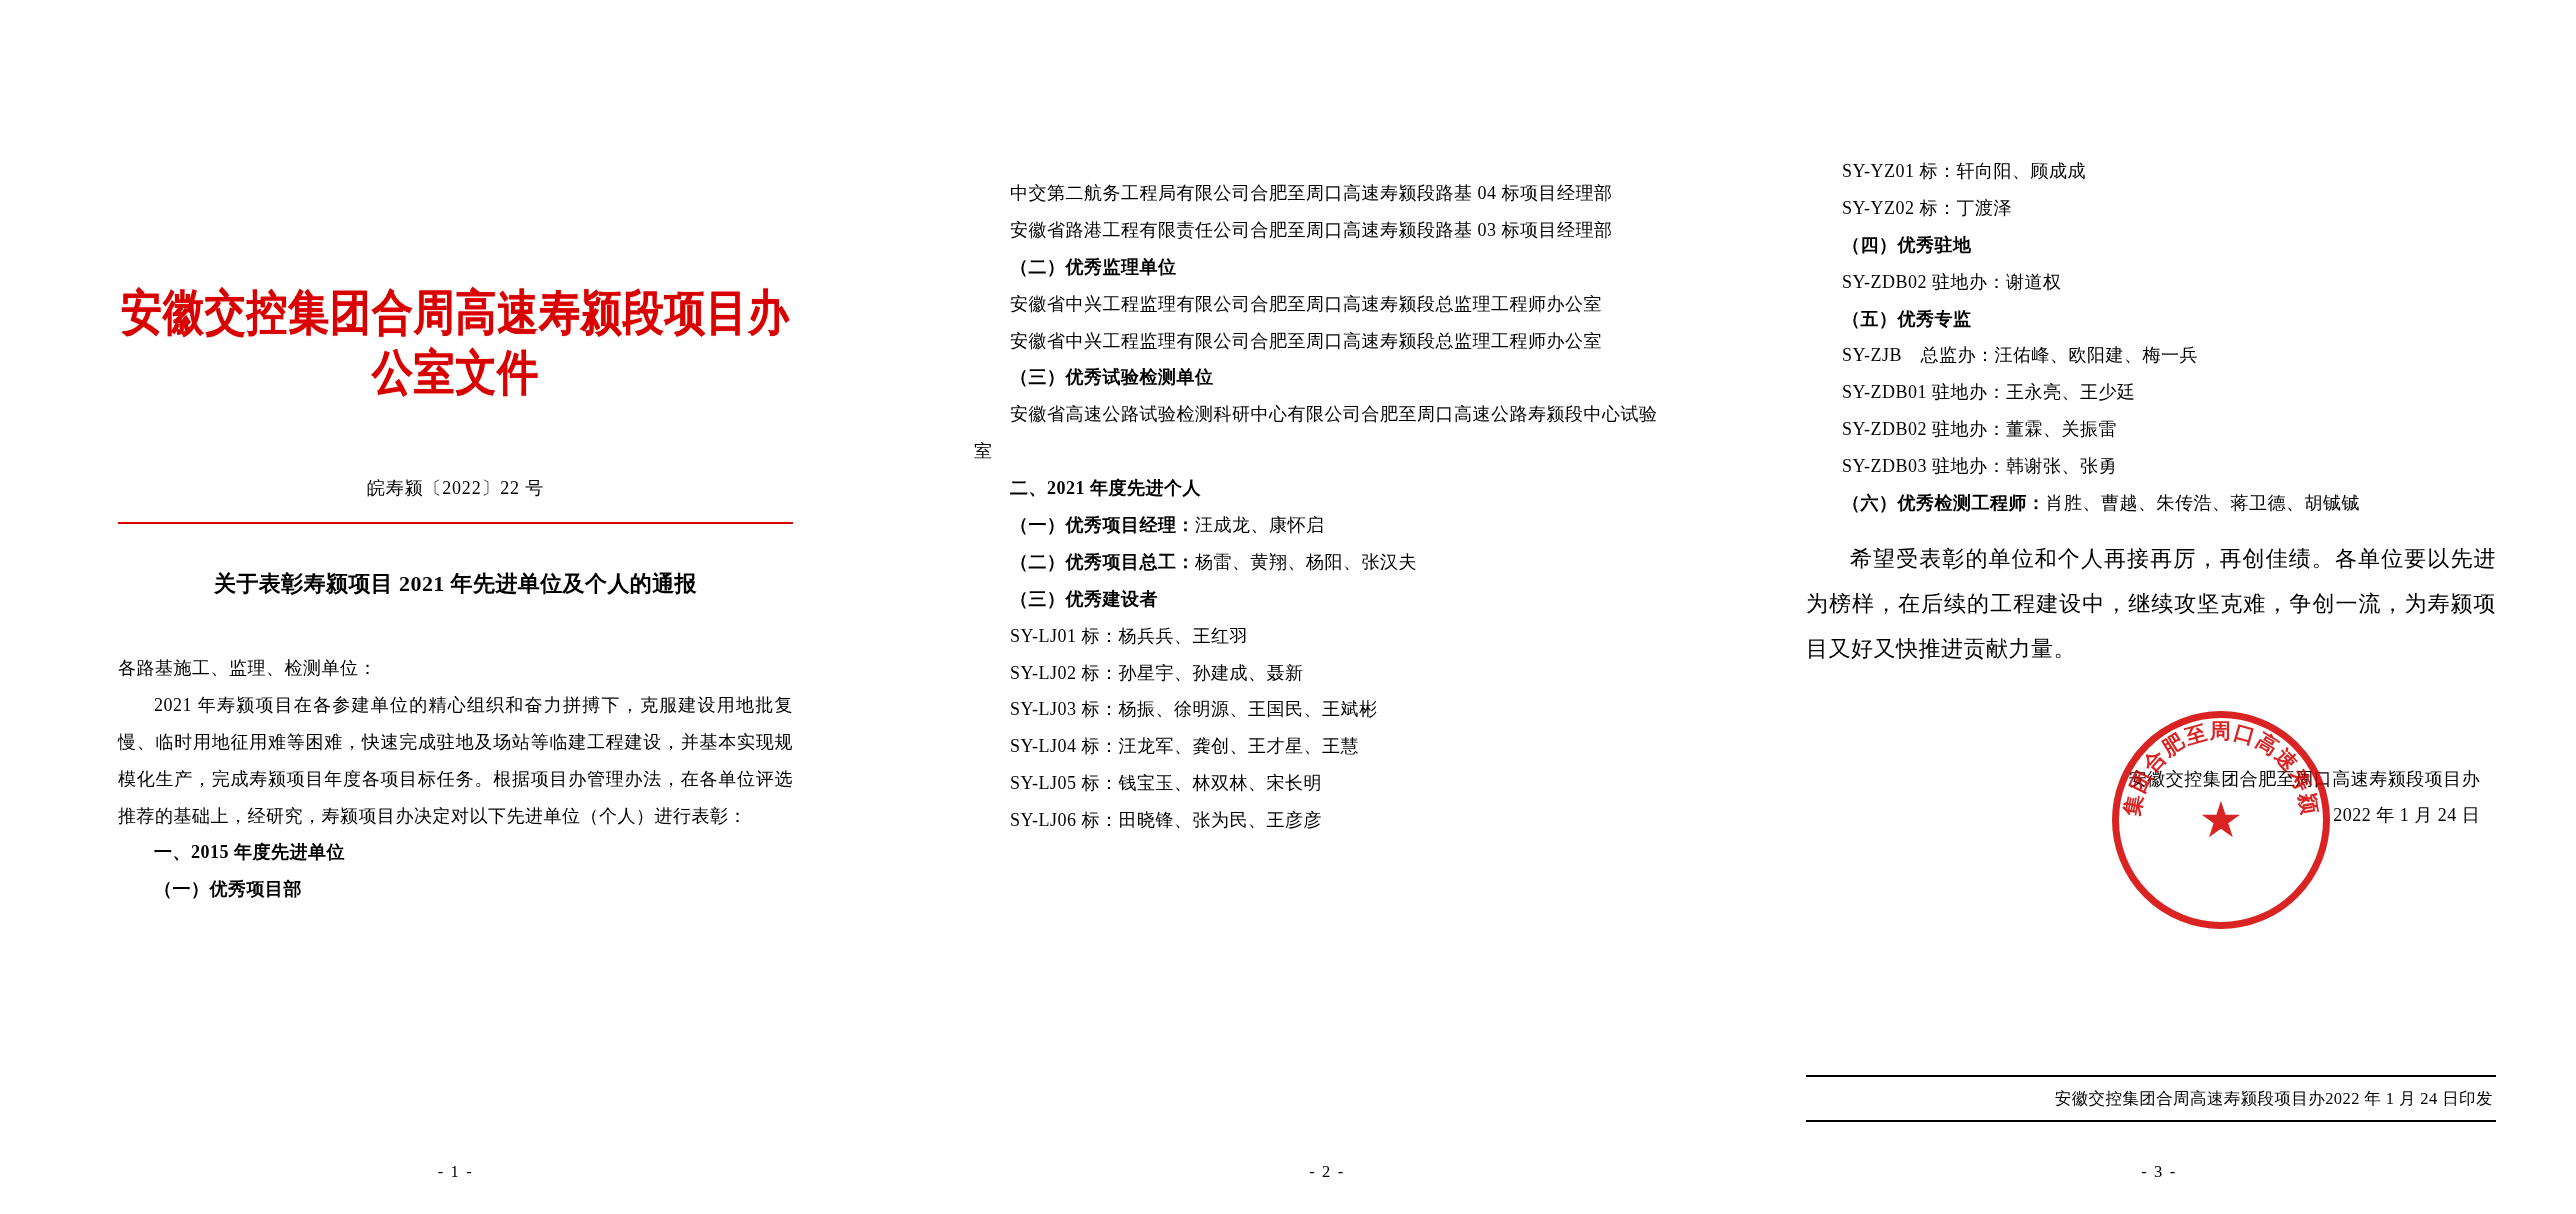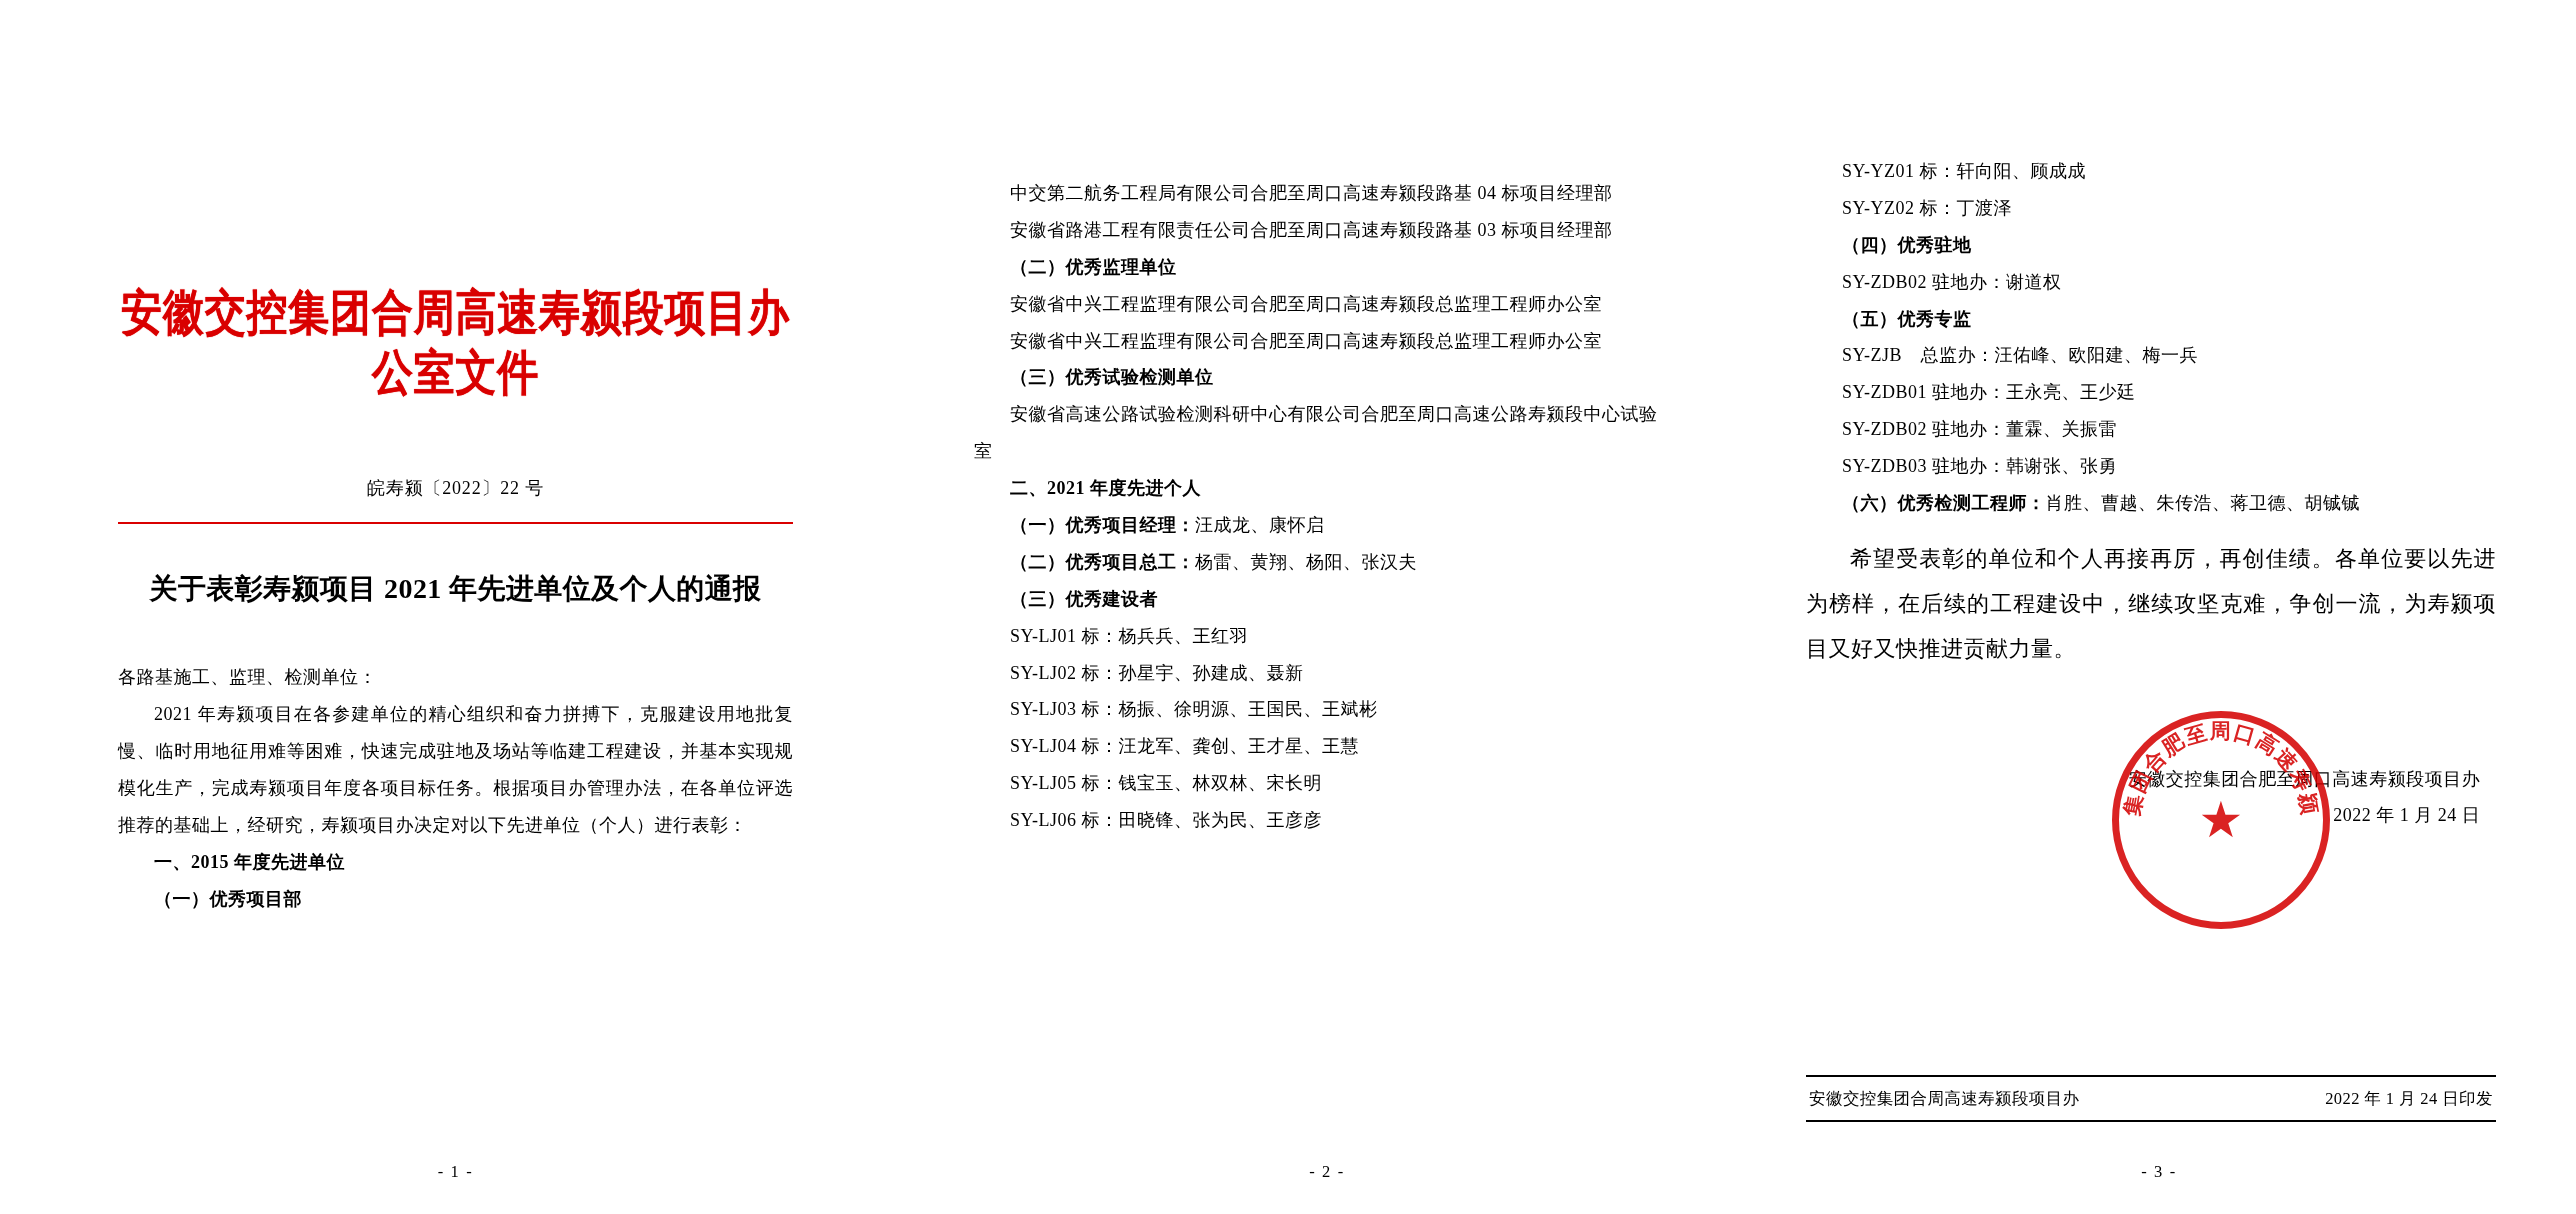--- a/index.html
+++ b/index.html
@@ -50,21 +50,21 @@
     letter-spacing: 0.8px;
   }
   .red-rule {
     margin-top: 22px;
     height: 2.4px;
     background: #d90000;
   }
   .doc-title {
     margin-top: 43px;
     text-align: center;
-    font-size: 28px;
+    font-size: 22px;
     font-weight: bold;
     line-height: 1.55;
     letter-spacing: 0.4px;
   }
   .salutation {
     margin-top: 49px;
     font-size: 18px;
     line-height: 2.05;
     letter-spacing: 0.5px;
   }
@@ -170,21 +170,21 @@
     left: 63px;
     right: 79px;
     bottom: 93px;
   }
   .footer-rules .rule-top {
     height: 2.4px;
     background: #000;
   }
   .footer-row {
     display: flex;
-    justify-content: space-between;
+    justify-content: flex-end;
     font-size: 16.5px;
     padding: 11px 3.1px 9.4px 3.1px;
     letter-spacing: 0.4px;
   }
   .footer-rules .rule-bot {
     height: 2.4px;
     background: #000;
   }
 </style>
 </head>

